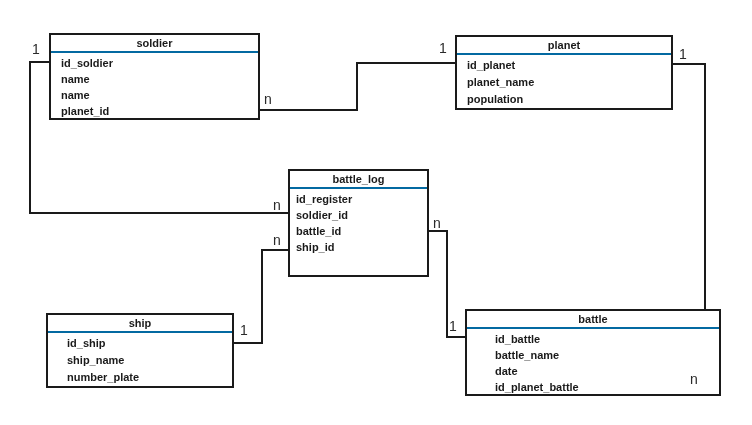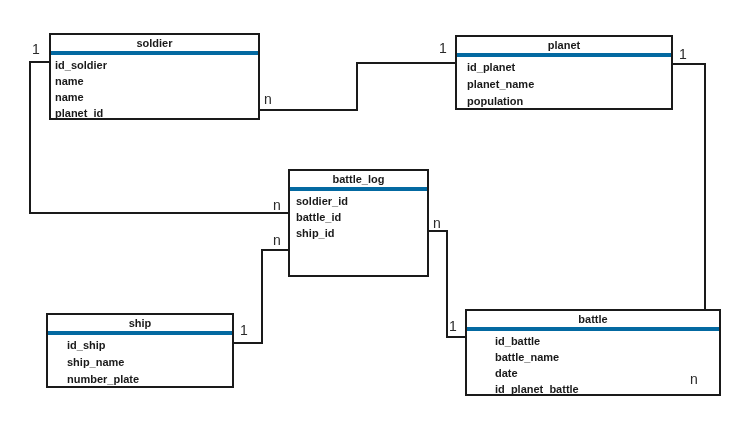--- a/index.html
+++ b/index.html
@@ -28,21 +28,21 @@
     background: #ffffff;
   }
   .entity-title {
     box-sizing: content-box;
     height: 15px;
     line-height: 15px;
     text-align: center;
     font-size: 11px;
     font-weight: 700;
     color: #1a1a1a;
-    border-bottom: 4px solid #0369a1;
+    border-bottom: 2px solid #0369a1;
     padding-top: 1px;
   }
   .entity-fields {
     padding-top: 2px;
   }
   .entity-field {
     font-size: 11px;
     font-weight: 700;
     color: #1a1a1a;
     line-height: 16px;
@@ -67,40 +67,41 @@
   <svg id="wires" width="752" height="425" viewBox="0 0 752 425">
     <polyline points="260,110 357,110 357,63 455,63" fill="none" stroke="#1a1a1a" stroke-width="2"></polyline>
     <polyline points="49,62 30,62 30,213 288,213" fill="none" stroke="#1a1a1a" stroke-width="2"></polyline>
     <polyline points="429,231 447,231 447,337 465,337" fill="none" stroke="#1a1a1a" stroke-width="2"></polyline>
     <polyline points="288,250 262,250 262,343 234,343" fill="none" stroke="#1a1a1a" stroke-width="2"></polyline>
     <polyline points="673,64 705,64 705,387 686,387" fill="none" stroke="#1a1a1a" stroke-width="2"></polyline>
   </svg>
 
   <div class="entity" style="left:49px;top:33px;width:211px;height:87px">
     <div class="entity-title">soldier</div>
-    <div class="entity-fields" style="padding-left:4px">
+    <div class="entity-fields" style="padding-left:10px">
       <div class="entity-field">id_soldier</div>
       <div class="entity-field">name</div>
       <div class="entity-field">name</div>
       <div class="entity-field">planet_id</div>
     </div>
   </div>
 
   <div class="entity lh17" style="left:455px;top:35px;width:218px;height:75px">
     <div class="entity-title">planet</div>
     <div class="entity-fields" style="padding-left:10px">
       <div class="entity-field">id_planet</div>
       <div class="entity-field">planet_name</div>
       <div class="entity-field">population</div>
     </div>
   </div>
 
   <div class="entity" style="left:288px;top:169px;width:141px;height:108px">
     <div class="entity-title">battle_log</div>
     <div class="entity-fields" style="padding-left:6px">
+      <div class="entity-field">id_register</div>
       <div class="entity-field">soldier_id</div>
       <div class="entity-field">battle_id</div>
       <div class="entity-field">ship_id</div>
     </div>
   </div>
 
   <div class="entity lh17" style="left:46px;top:313px;width:188px;height:75px">
     <div class="entity-title">ship</div>
     <div class="entity-fields" style="padding-left:19px">
       <div class="entity-field">id_ship</div>

